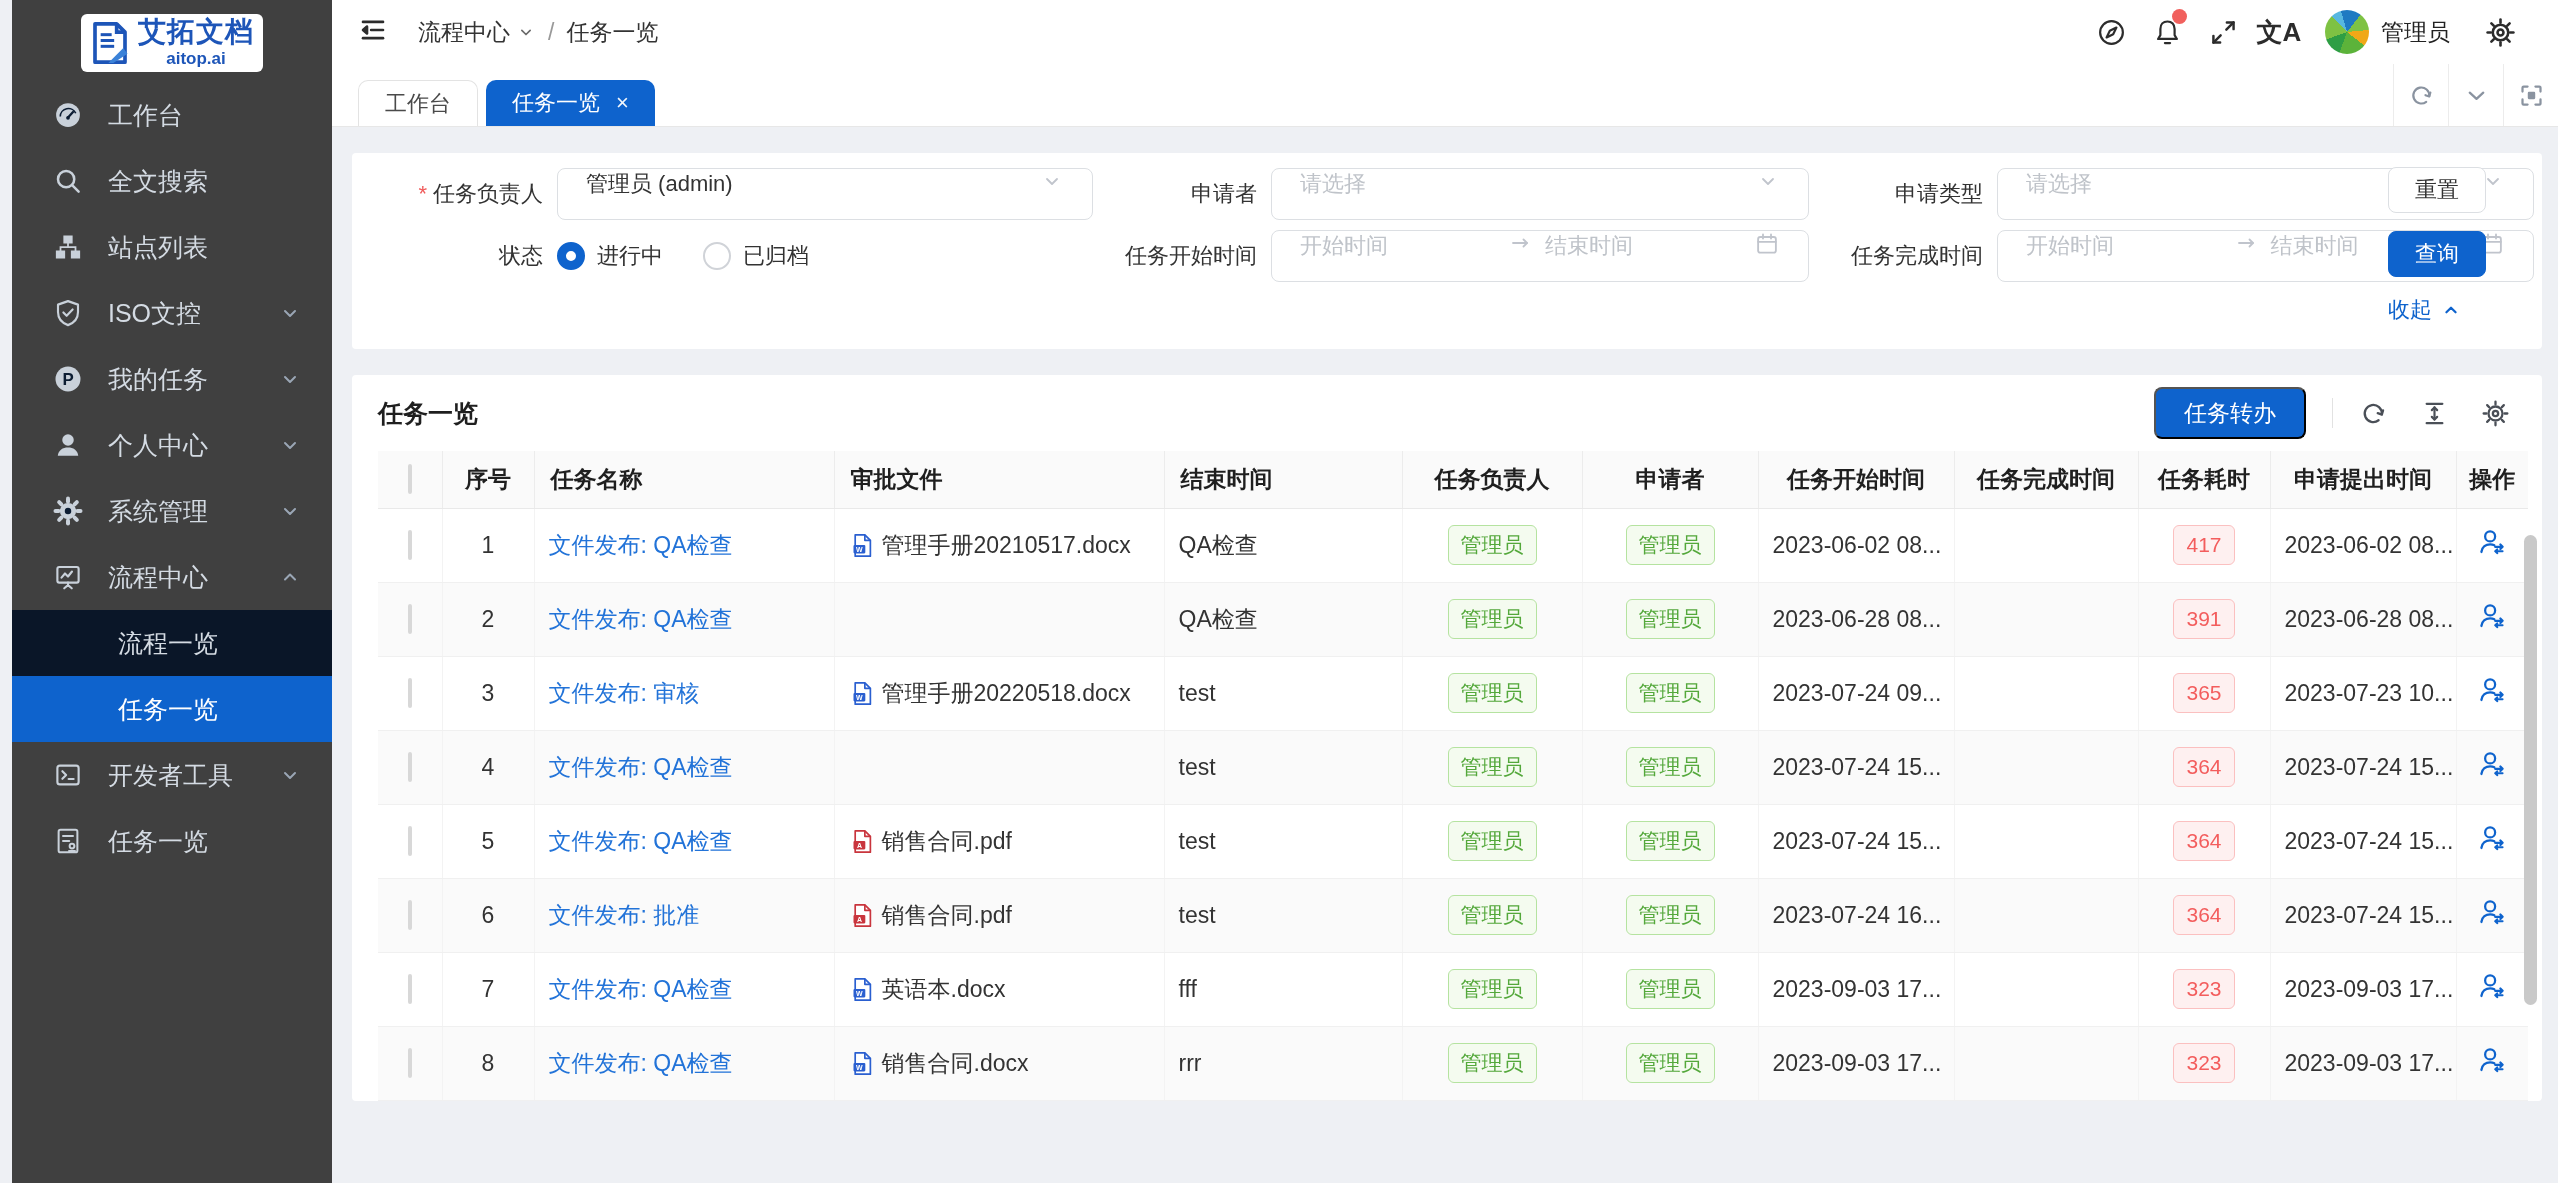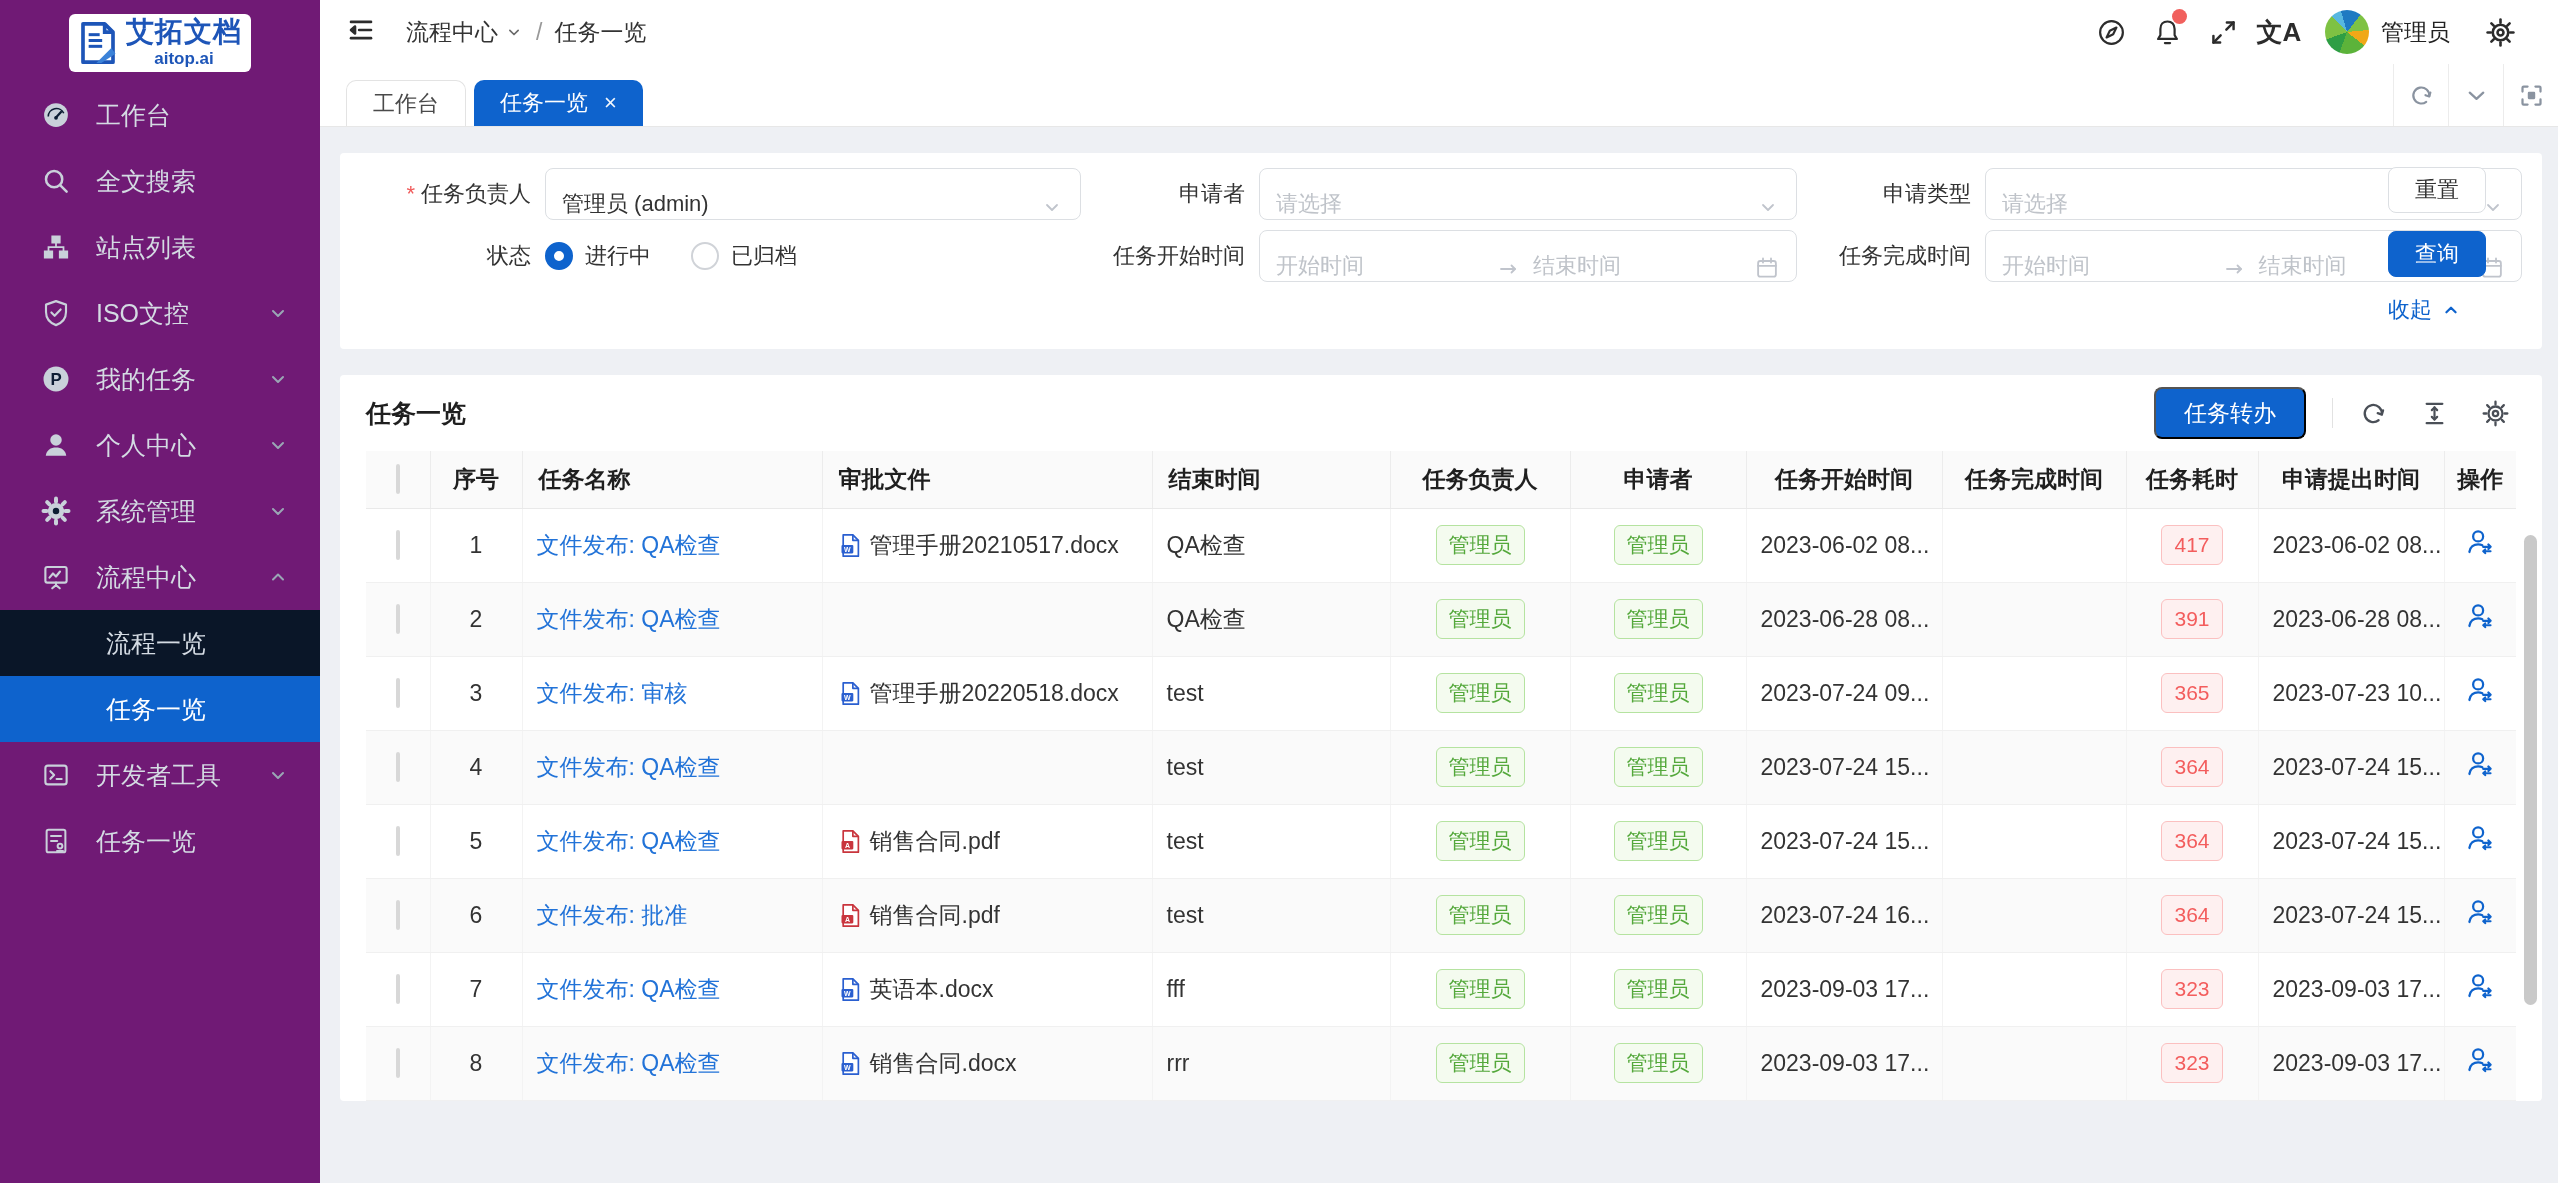--- a/index.html
+++ b/index.html
@@ -1,21 +1,21 @@
 <!DOCTYPE html>
 <html><head>
 <meta charset="utf-8">
 <style>
   * { margin:0; padding:0; box-sizing:border-box; }
   html,body { width:2558px; height:1183px; overflow:hidden; }
   body { font-family:"Liberation Sans","DejaVu Sans",sans-serif; background:#eef0f4; display:flex; }
   svg { display:block; }
 
   
-  .sidebar { width:320px; min-width:320px; background:#701a75; display:flex; flex-direction:column; }
+  .sidebar { width:320px; min-width:320px; background:#404040; display:flex; flex-direction:column;margin-left:12px; }
   .logo-wrap { height:76px; display:flex; align-items:center; justify-content:center; padding-top:10px; }
   .logo-box { width:182px; height:58px; background:#ffffff; border-radius:6px; display:flex; align-items:center; justify-content:center; gap:8px; cursor:pointer; }
   .logo-doc svg { width:40px; height:44px; }
   .logo-cn { font-size:28px; font-weight:bold; color:#1d55b8; letter-spacing:1px; line-height:1; }
   .logo-en { font-size:17px; font-weight:bold; color:#1d55b8; text-align:center; margin-top:3px; }
   .menu { margin-top:6px; }
   .menu-item { height:66px; display:flex; align-items:center; padding:0 30px 0 40px; color:#d4dbe3; font-size:25px; cursor:pointer; }
   .mi-icon { width:32px; height:32px; margin-right:24px; display:flex; align-items:center; justify-content:center; }
   .mi-icon svg { width:30px; height:30px; }
   .mi-label { flex:1; white-space:nowrap; }
@@ -55,21 +55,21 @@
   .tc { width:55px; border-left:1px solid #ececec; display:flex; align-items:center; justify-content:center; cursor:pointer; }
   .tc svg { width:27px; height:27px; }
 
   .content { flex:1; padding:26px 16px 0 20px; display:flex; flex-direction:column; min-height:0; }
 
   
   .filter-card { background:#fff; border-radius:4px; height:196px; position:relative; padding-top:12px; }
   .f-row { display:grid; grid-template-columns:205px 536px 178px 538px 188px 537px; align-items:center; height:58px; margin-bottom:4px; }
   .f-label { font-size:22px; color:#333; text-align:right; padding-right:14px; white-space:nowrap; }
   .star { color:#f05b5b; margin-right:6px; }
-  .f-control { height:52px; border:1px solid #dcdfe3; border-radius:8px; display:flex; align-items:flex-end; padding:0 16px; font-size:22px; color:#333; background:#fff; cursor:pointer; }
+  .f-control { height:52px; border:1px solid #dcdfe3; border-radius:8px; display:flex; align-items:flex-start; padding:0 28px; font-size:22px; color:#333; background:#fff; cursor:pointer; }
   .placeholder { color:#bfc3c9; }
   .sel-chev { margin-left:auto; } .sel-chev svg { width:24px; height:24px; }
   .range { gap:12px; }
   .range .ph1 { flex:1; } .range .ph2 { flex:1; }
   .range .r-arrow svg { width:24px; height:24px; }
   .range .cal svg { width:26px; height:26px; }
   .radio-wrap { display:flex; align-items:center; gap:40px; font-size:22px; color:#333; }
   .radio-opt { display:flex; align-items:center; cursor:pointer; }
   .radio { width:28px; height:28px; border-radius:50%; border:2px solid #d0d3d8; background:#fff; margin-right:12px; }
   .radio.checked { border:9px solid #0e63cd; }

